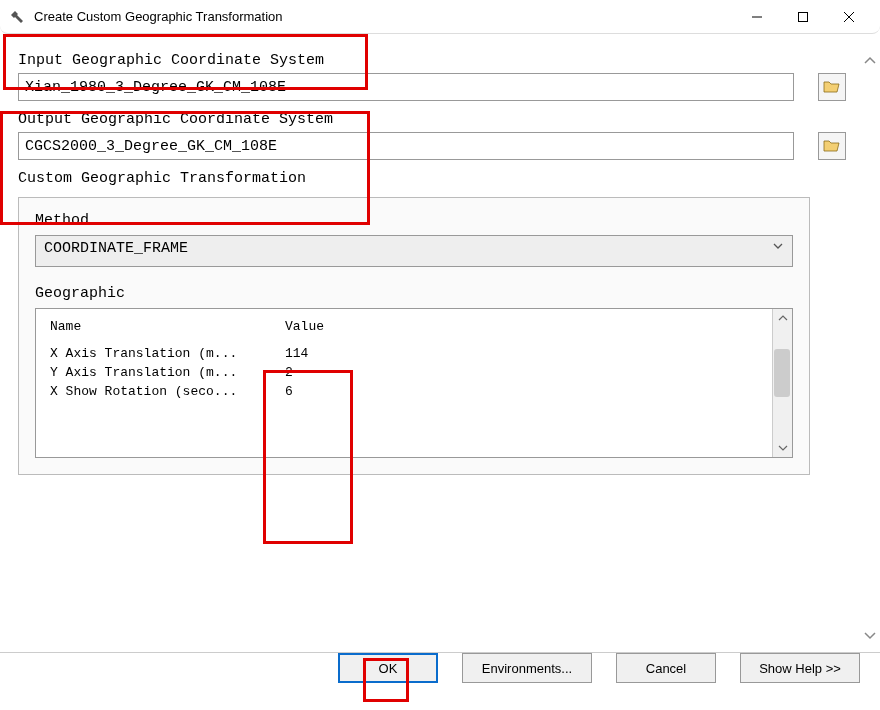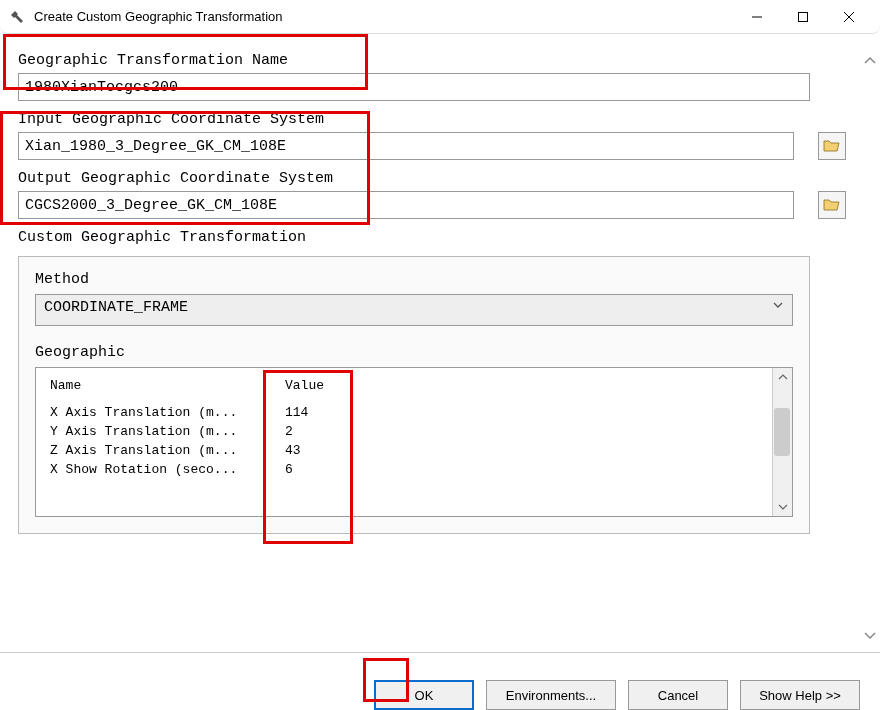--- a/index.html
+++ b/index.html
@@ -186,24 +186,24 @@
       border-radius: 3px;
     }
     .button-bar {
       position: absolute;
       bottom: 0;
       left: 0;
       right: 0;
       height: 58px;
       border-top: 1px solid #ccc;
       display: flex;
-      align-items: flex-end;
+      align-items: flex-start;
       justify-content: flex-end;
       padding: 0 20px;
-      gap: 12px;
+      gap: 24px;
       background: #fff;
     }
     .dlg-btn {
       min-width: 100px;
       height: 30px;
       border: 1px solid #999;
       background: #f0f0f0;
       font-size: 13px;
       cursor: pointer;
       padding: 0 12px;
@@ -249,24 +249,20 @@
           <line x1="1" y1="1" x2="11" y2="11" stroke="#000" stroke-width="1"></line>
           <line x1="11" y1="1" x2="1" y2="11" stroke="#000" stroke-width="1"></line>
         </svg>
     </div>
   </div>
 </div>
 
 <div class="content-wrapper">
   <div class="main-panel">
 
-    <div class="field-group">
-      <span class="field-label">Geographic Transformation Name</span>
-      <input class="text-input" type="text" style="width: calc(100% - 40px);" value="1980XianTocgcs200">
-    </div>
 
     <div class="field-group">
       <span class="field-label">Input Geographic Coordinate System</span>
       <div class="input-row" style="width: calc(100% - 4px);">
         <input class="text-input" type="text" value="Xian_1980_3_Degree_GK_CM_108E" style="">
         <div class="folder-btn">
           <svg width="18" height="16" viewBox="0 0 18 16">
             <path d="M1 3 L6 3 L8 5 L16 5 L14 13 L1 13 Z" fill="#f3cf73" stroke="#8a6d1a" stroke-width="0.8"></path>
           </svg>
         </div>
@@ -309,24 +305,20 @@
               </tr>
             </thead>
             <tbody id="param-rows">
                 <tr>
                   <td>X Axis Translation (m...</td>
                   <td>114</td>
                 </tr>
                 <tr>
                   <td>Y Axis Translation (m...</td>
                   <td>2</td>
-                </tr>
-                <tr>
-                  <td>Z Axis Translation (m...</td>
-                  <td>43</td>
                 </tr>
                 <tr>
                   <td>X Show Rotation (seco...</td>
                   <td>6</td>
                 </tr>
               </tbody>
           </table>
         </div>
         <div class="inner-vscroll" style="position:relative;">
           <span class="chev">

